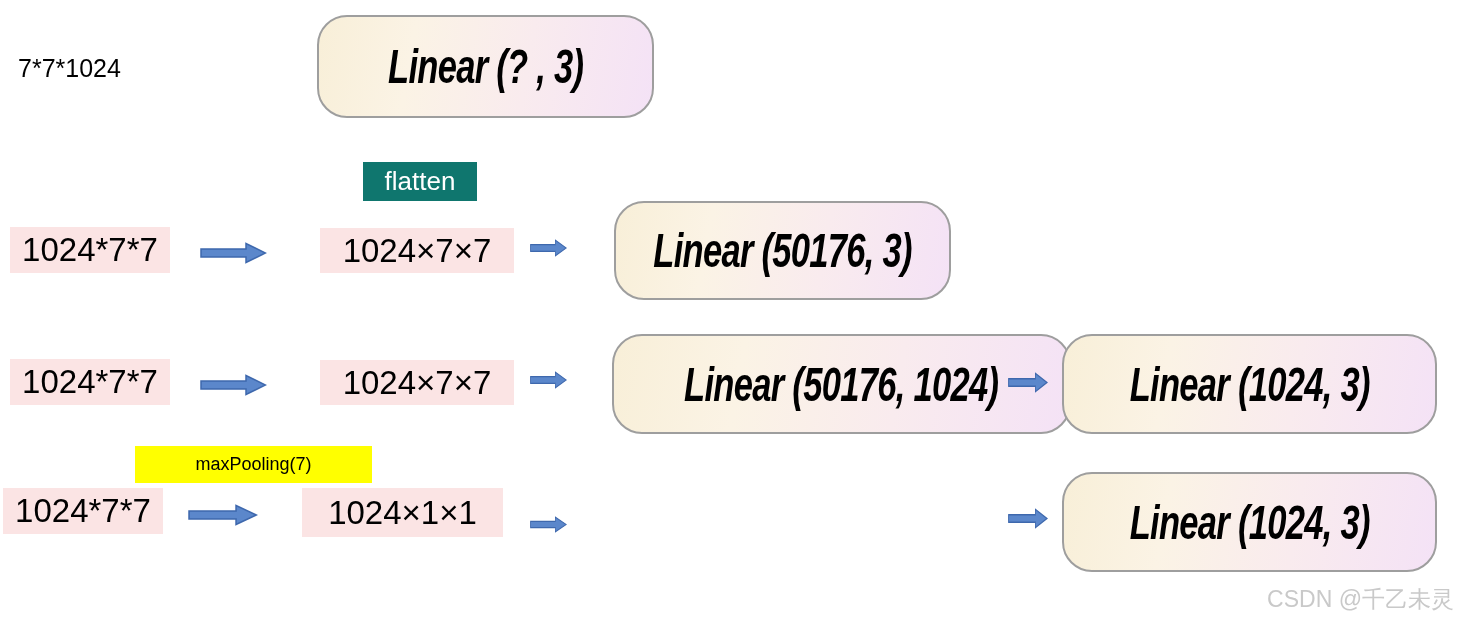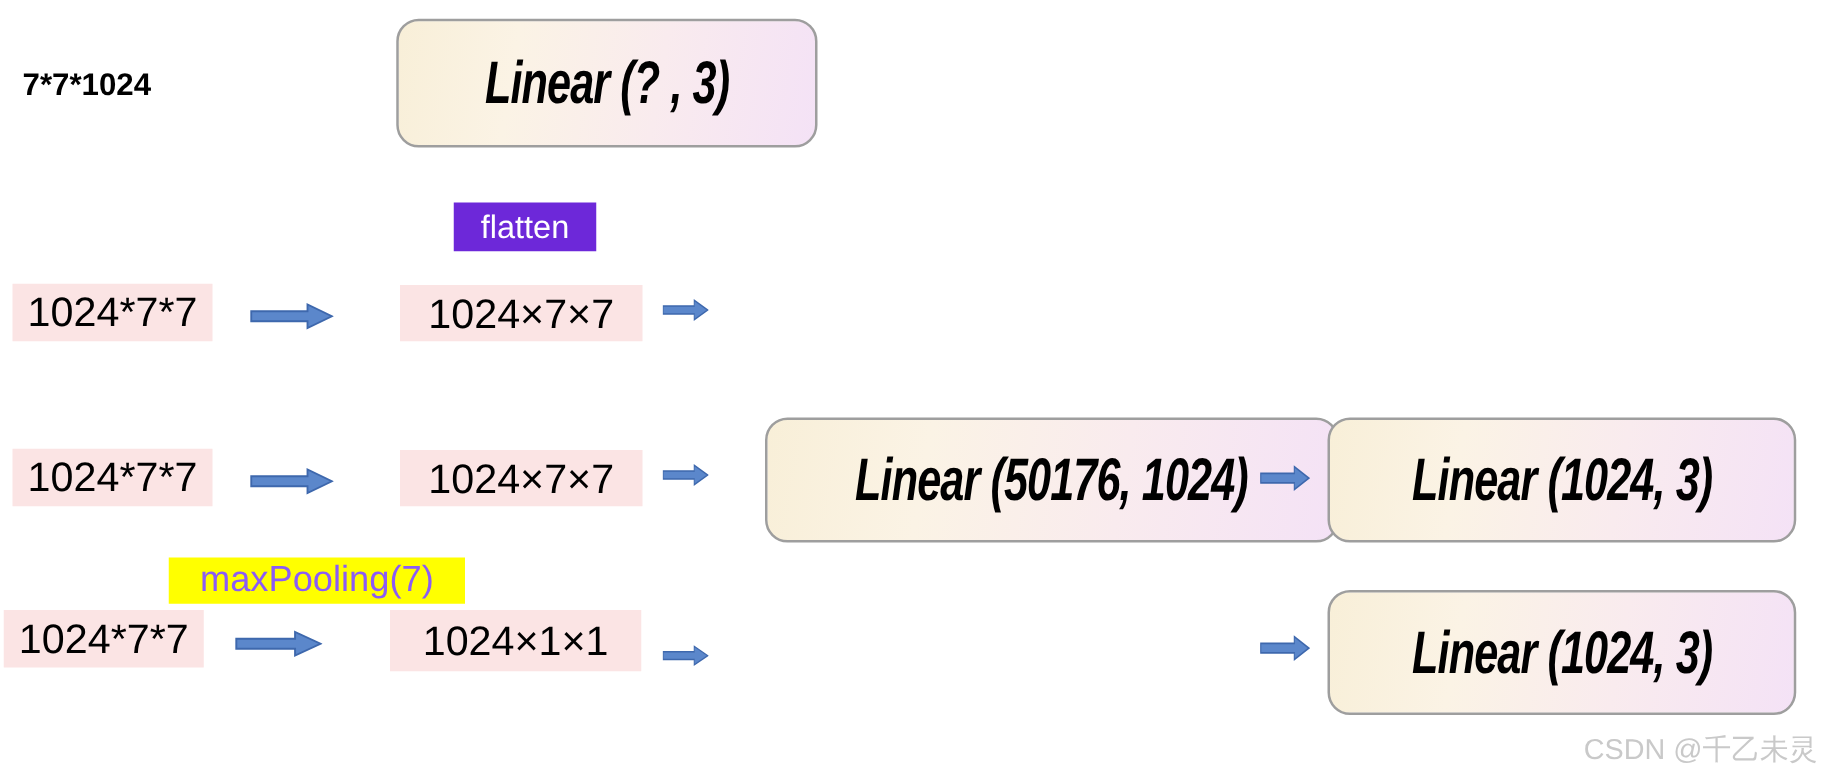--- a/index.html
+++ b/index.html
@@ -10,56 +10,55 @@
     background: #ffffff;
     overflow: hidden;
     font-family: "Liberation Sans", sans-serif;
   }
   .abs { position: absolute; }
 
   .plain-label {
     color: #000;
     font-size: 25px;
     white-space: nowrap;
-    font-weight: bold;
   }
 
   .pinkbox {
     background: #fbe4e4;
     color: #000;
     font-size: 33px;
     display: flex;
     align-items: center;
     justify-content: center;
     white-space: nowrap;
   }
 
   .greenbox {
-    background: #6d28d9;
+    background: #0f766e;
     color: #ffffff;
     font-size: 26px;
     display: flex;
     align-items: center;
     justify-content: center;
     white-space: nowrap;
   }
 
   .yellowbox {
     background: #ffff00;
-    color: #8b5cf6;
-    font-size: 29px;
+    color: #000000;
+    font-size: 18px;
     display: flex;
     align-items: center;
     justify-content: center;
     white-space: nowrap;
   }
 
   .linearbox {
     border: 2.5px solid #9e9e9e;
-    border-radius: 18px;
+    border-radius: 30px;
     background: linear-gradient(100deg, #f8efd8 0%, #fbf3e5 28%, #f9ebee 62%, #f4e2f6 100%);
     box-sizing: border-box;
     display: flex;
     align-items: center;
     justify-content: center;
     overflow: hidden;
   }
   .linear-text {
     color: #000;
     font-weight: bold;
@@ -109,20 +108,23 @@
   <div class="abs pinkbox" style="left:320px; top:228px; width:194px; height:45px;">
     <span>1024×7×7</span>
   </div>
 
   <div class="abs" style="left:530px; top:239px; width:37px; height:18px;">
     <svg class="arrow-svg" viewBox="0 0 67 22" preserveAspectRatio="none">
       <path d="M1,7 L46,7 L46,1.5 L65.5,11 L46,20.5 L46,15 L1,15 Z"></path>
     </svg>
   </div>
 
+  <div class="abs linearbox" style="left:614px; top:201px; width:337px; height:99px;">
+    <span class="linear-text">Linear (50176, 3)</span>
+  </div>
 
   <div class="abs pinkbox" style="left:10px; top:359px; width:160px; height:46px;">
     <span>1024*7*7</span>
   </div>
 
   <div class="abs" style="left:200px; top:374px; width:67px; height:22px;">
     <svg class="arrow-svg" viewBox="0 0 67 22" preserveAspectRatio="none">
       <path d="M1,7 L46,7 L46,1.5 L65.5,11 L46,20.5 L46,15 L1,15 Z"></path>
     </svg>
   </div>
@@ -158,21 +160,21 @@
   <div class="abs pinkbox" style="left:3px; top:488px; width:160px; height:46px;">
     <span>1024*7*7</span>
   </div>
 
   <div class="abs" style="left:188px; top:504px; width:70px; height:22px;">
     <svg class="arrow-svg" viewBox="0 0 67 22" preserveAspectRatio="none">
       <path d="M1,7 L46,7 L46,1.5 L65.5,11 L46,20.5 L46,15 L1,15 Z"></path>
     </svg>
   </div>
 
-  <div class="abs pinkbox" style="left:302px; top:488px; width:201px; height:49px;margin-left:10px;">
+  <div class="abs pinkbox" style="left:302px; top:488px; width:201px; height:49px;">
     <span>1024×1×1</span>
   </div>
 
   <div class="abs" style="left:530px; top:516px; width:37px; height:17px;">
     <svg class="arrow-svg" viewBox="0 0 67 22" preserveAspectRatio="none">
       <path d="M1,7 L46,7 L46,1.5 L65.5,11 L46,20.5 L46,15 L1,15 Z"></path>
     </svg>
   </div>
 
 

